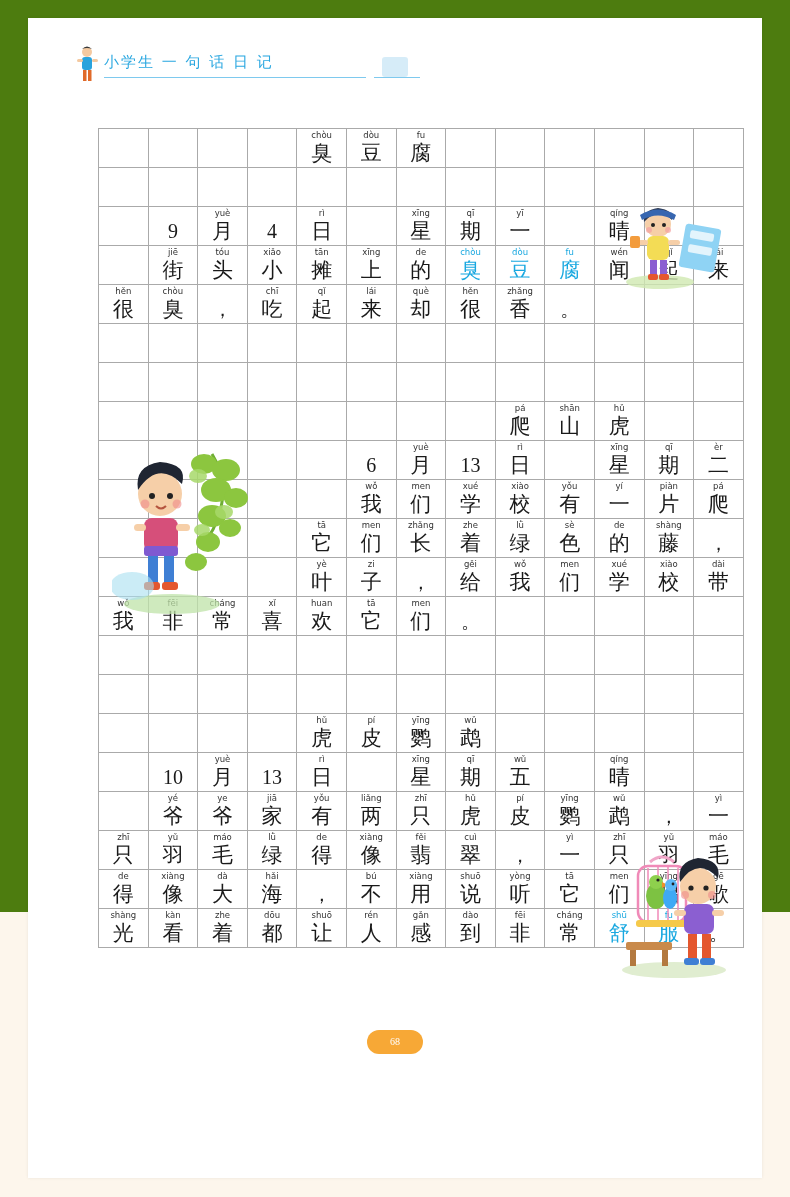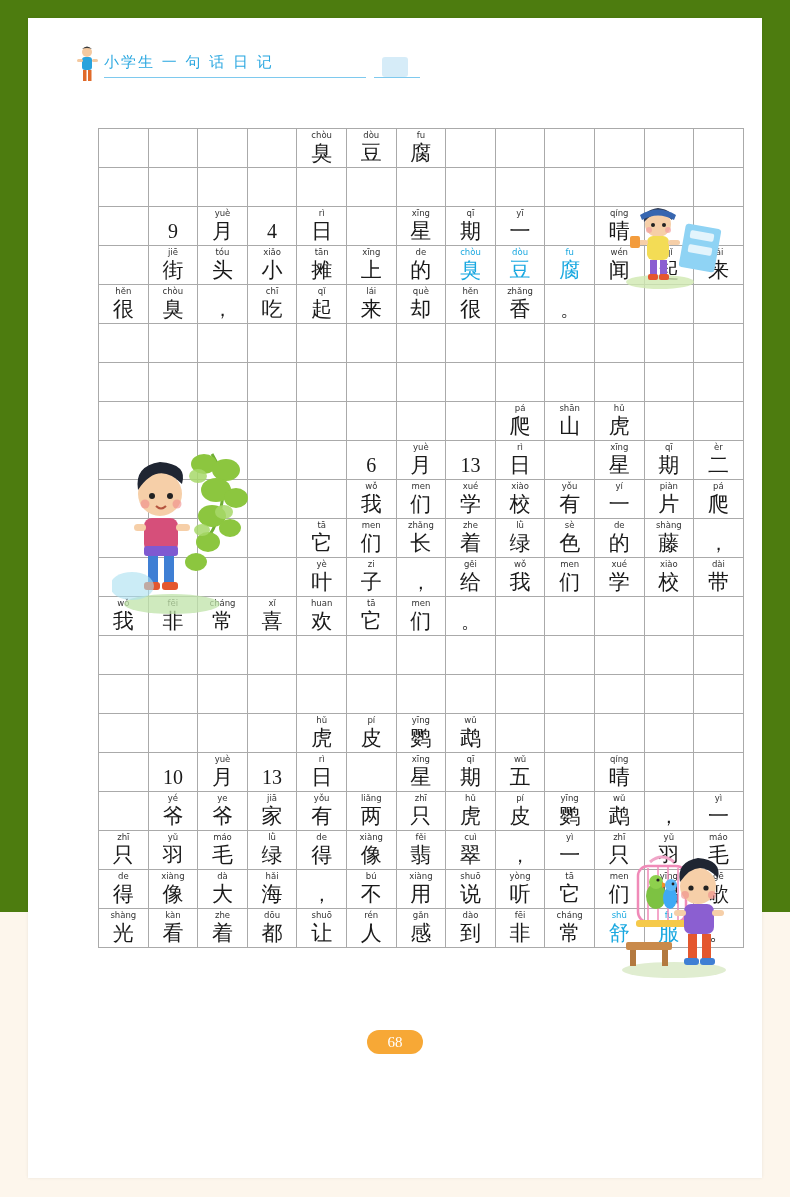--- a/index.html
+++ b/index.html
@@ -151,21 +151,21 @@
   #pagenum {
     position: absolute;
     left: 50%;
     transform: translateX(-50%);
     top: 1012px;
     width: 56px;
     height: 24px;
     background: #f7a836;
     border-radius: 12px;
     color: #ffffff;
-    font-size: 15px;
+    font-size: 10px;
     line-height: 24px;
     text-align: center;
     font-family: "Liberation Serif", serif;
   }
 </style>
 </head>
 <body>
 
 <div id="page">
   <div id="paper">

